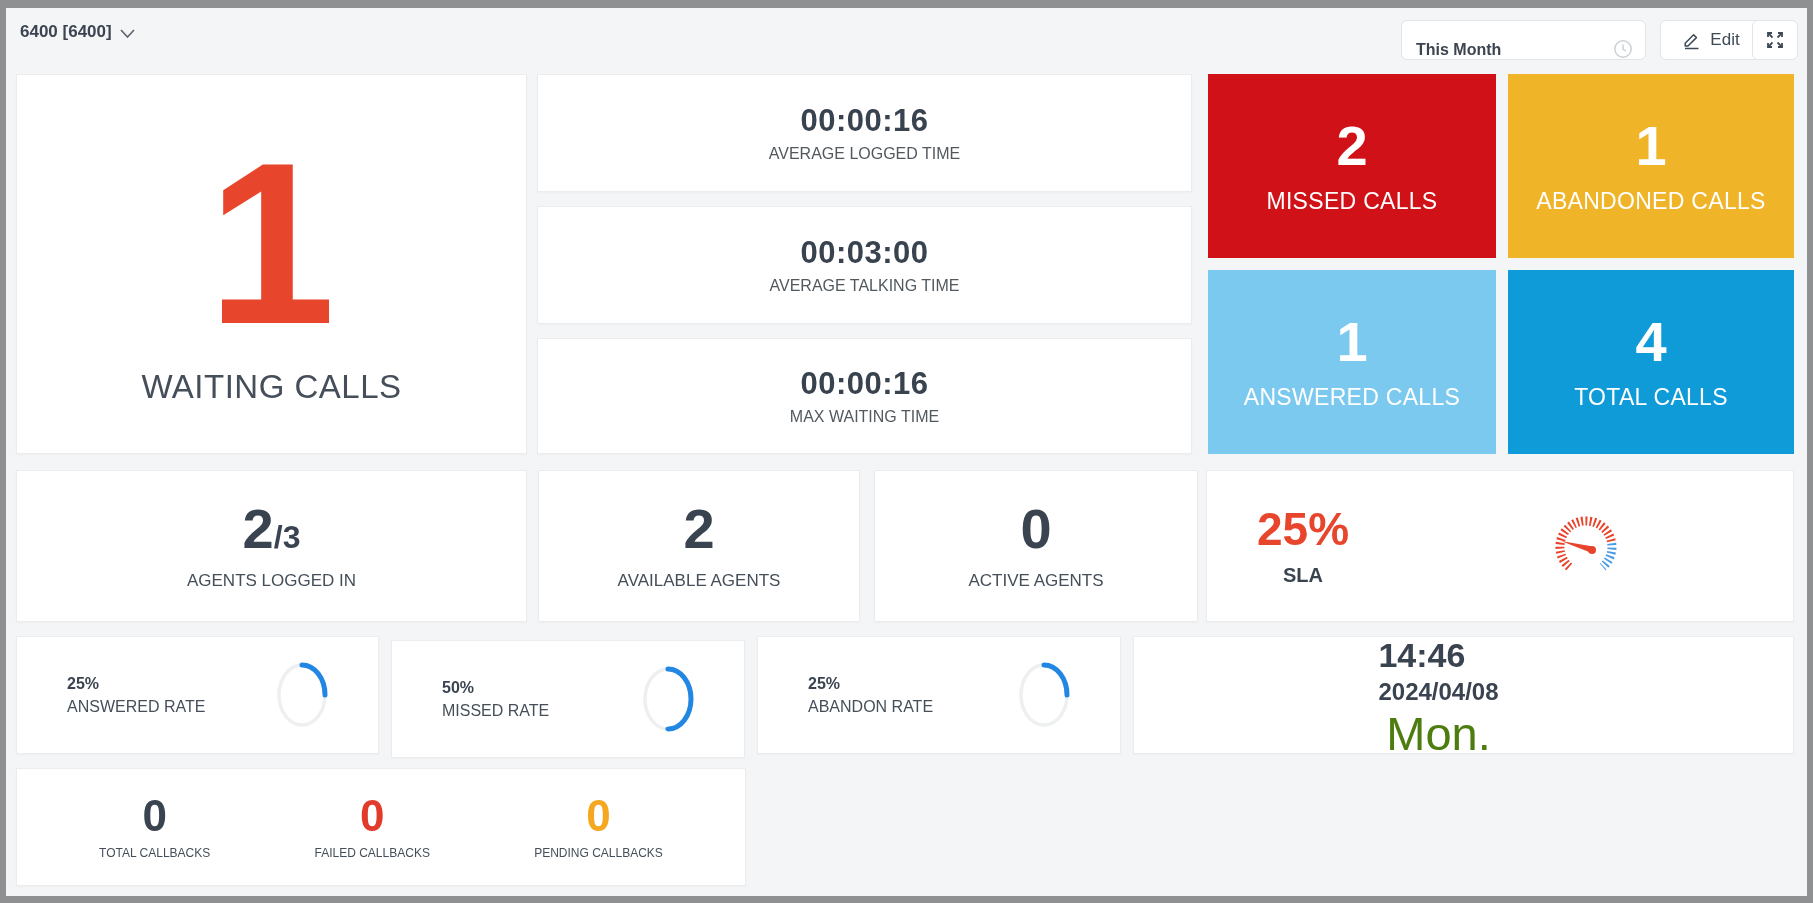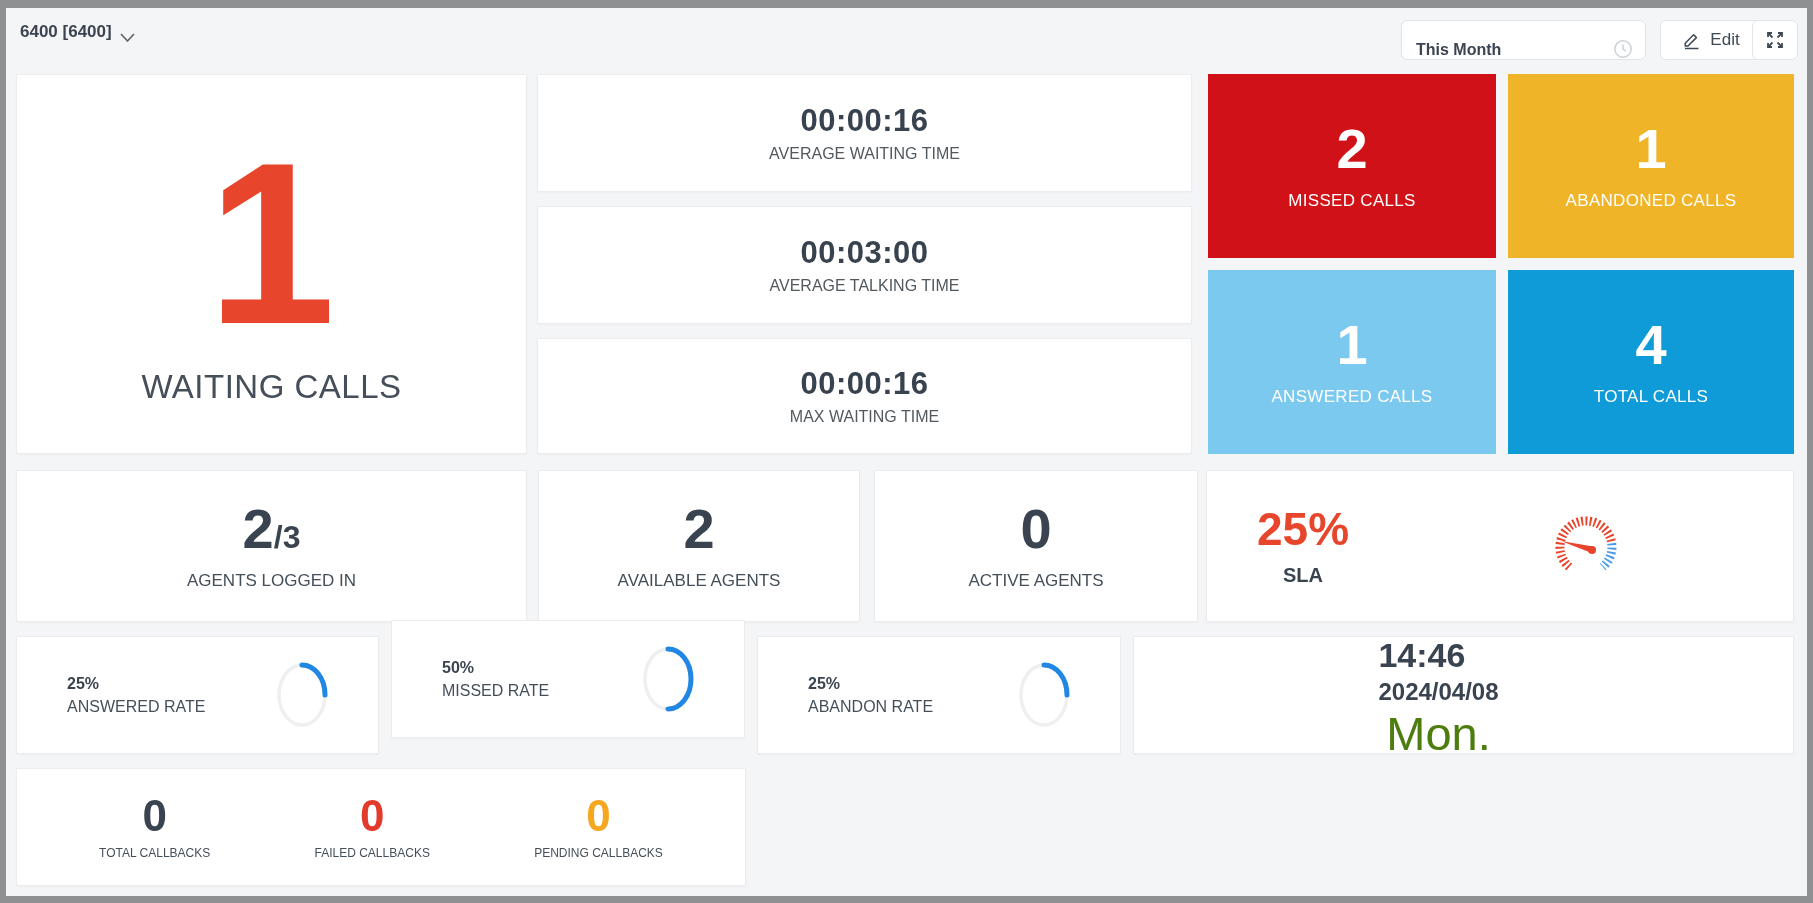--- a/index.html
+++ b/index.html
@@ -11,21 +11,21 @@
     overflow:hidden;
   }
   .page {
     position:relative;
     width:1801px; height:888px;
     background:#f4f5f7;
   }
   
   .queue-selector {
     position:absolute; left:14px; top:14px;
-    display:flex; align-items:flex-end; gap:8px;
+    display:flex; align-items:center; gap:8px;
     font-size:17px; font-weight:bold; color:#3b4450; cursor:pointer;
   }
   .queue-selector svg { margin-top:2px; }
   .daterange {
     position:absolute; left:1395px; top:12px; width:245px; height:40px;
     background:#fff; border:1px solid #e1e4e8; border-radius:6px;
     display:flex; align-items:flex-end; padding:0 12px 0 14px;
   }
   .daterange .val { flex:1; font-size:16px; font-weight:bold; color:#3b4450; border:none; outline:none; background:transparent; font-family:inherit; }
   .btn {
@@ -37,21 +37,21 @@
   .btn-edit { left:1654px; width:102px; }
   .btn-fs { left:1746px; width:46px; }
   
   .card {
     position:absolute; background:#fff; border:1px solid #ececee;
     box-shadow:0 1px 2px rgba(0,0,0,0.03);
     display:flex; flex-direction:column; align-items:center; justify-content:center;
   }
   .tile { position:absolute; display:flex; flex-direction:column; align-items:center; justify-content:center; color:#fff; }
   .tile .num { font-size:56px; font-weight:bold; line-height:1; }
-  .tile .lbl { font-size:17px; margin-top:14px; letter-spacing:0.3px; }
+  .tile .lbl { font-size:23px; margin-top:14px; letter-spacing:0.3px; }
   .tile-red { background:#d01118; }
   .tile-yellow { background:#f0b428; }
   .tile-lightblue { background:#7cc9f0; }
   .tile-blue { background:#0f9ad8; }
 
   .card-waiting { left:10px; top:66px; width:511px; height:380px; }
   .card-waiting .num { font-size:230px; line-height:0.85; font-weight:bold; color:#e7462c; margin-top:24px; }
   .card-waiting .lbl { font-size:33px; color:#454e59; margin-top:26px; letter-spacing:0.5px; }
 
   .card-time .num { font-size:31px; font-weight:bold; color:#39434f; letter-spacing:0.5px; }
@@ -75,21 +75,21 @@
   .card-sla { left:1200px; top:462px; width:588px; height:152px;
     flex-direction:row; align-items:center; justify-content:space-between;
     padding:0 170px 0 50px; }
   .card-sla .pct { font-size:46px; font-weight:bold; color:#e7462c; line-height:1; }
   .card-sla .lbl { font-size:20px; font-weight:bold; color:#3a4450; margin-top:12px;text-align:center; }
 
   .card-rate { flex-direction:row; align-items:center; justify-content:space-between; padding:0 48px 0 50px; }
   .card-rate .pct { font-size:16px; font-weight:bold; color:#3a4450; }
   .card-rate .lbl { font-size:16px; color:#454f59; margin-top:5px; }
   .card-r1 { left:10px;  top:628px; width:363px; height:118px; }
-  .card-r2 { left:385px; top:612px; width:354px; height:118px; }
+  .card-r2 { left:385px; top:632px; width:354px; height:118px; }
   .card-r3 { left:751px; top:628px; width:364px; height:118px; }
 
   .card-clock { left:1127px; top:628px; width:661px; height:118px;
     align-items:center; justify-content:space-between;
     padding:0 100px 0 50px; }
   .card-clock .time { font-size:34px; font-weight:bold; color:#3a4450; line-height:1.1; }
   .card-clock .date { font-size:24px; font-weight:bold; color:#3a4450; margin-top:4px; }
   .card-clock .day  { font-size:47px; font-weight:normal; color:#4d7c0f; }
 
   .card-callbacks { left:10px; top:760px; width:730px; height:118px;
@@ -142,21 +142,21 @@
     </svg>
   </div>
 
   <div class="card card-waiting">
     <div class="num">1</div>
     <div class="lbl">WAITING CALLS</div>
   </div>
 
   <div class="card card-time card-t1">
     <div class="num">00:00:16</div>
-    <div class="lbl">AVERAGE WAITING TIME</div>
+    <div class="lbl">AVERAGE LOGGED TIME</div>
   </div>
   <div class="card card-time card-t2">
     <div class="num">00:03:00</div>
     <div class="lbl">AVERAGE TALKING TIME</div>
   </div>
   <div class="card card-time card-t3">
     <div class="num">00:00:16</div>
     <div class="lbl">MAX WAITING TIME</div>
   </div>
 

